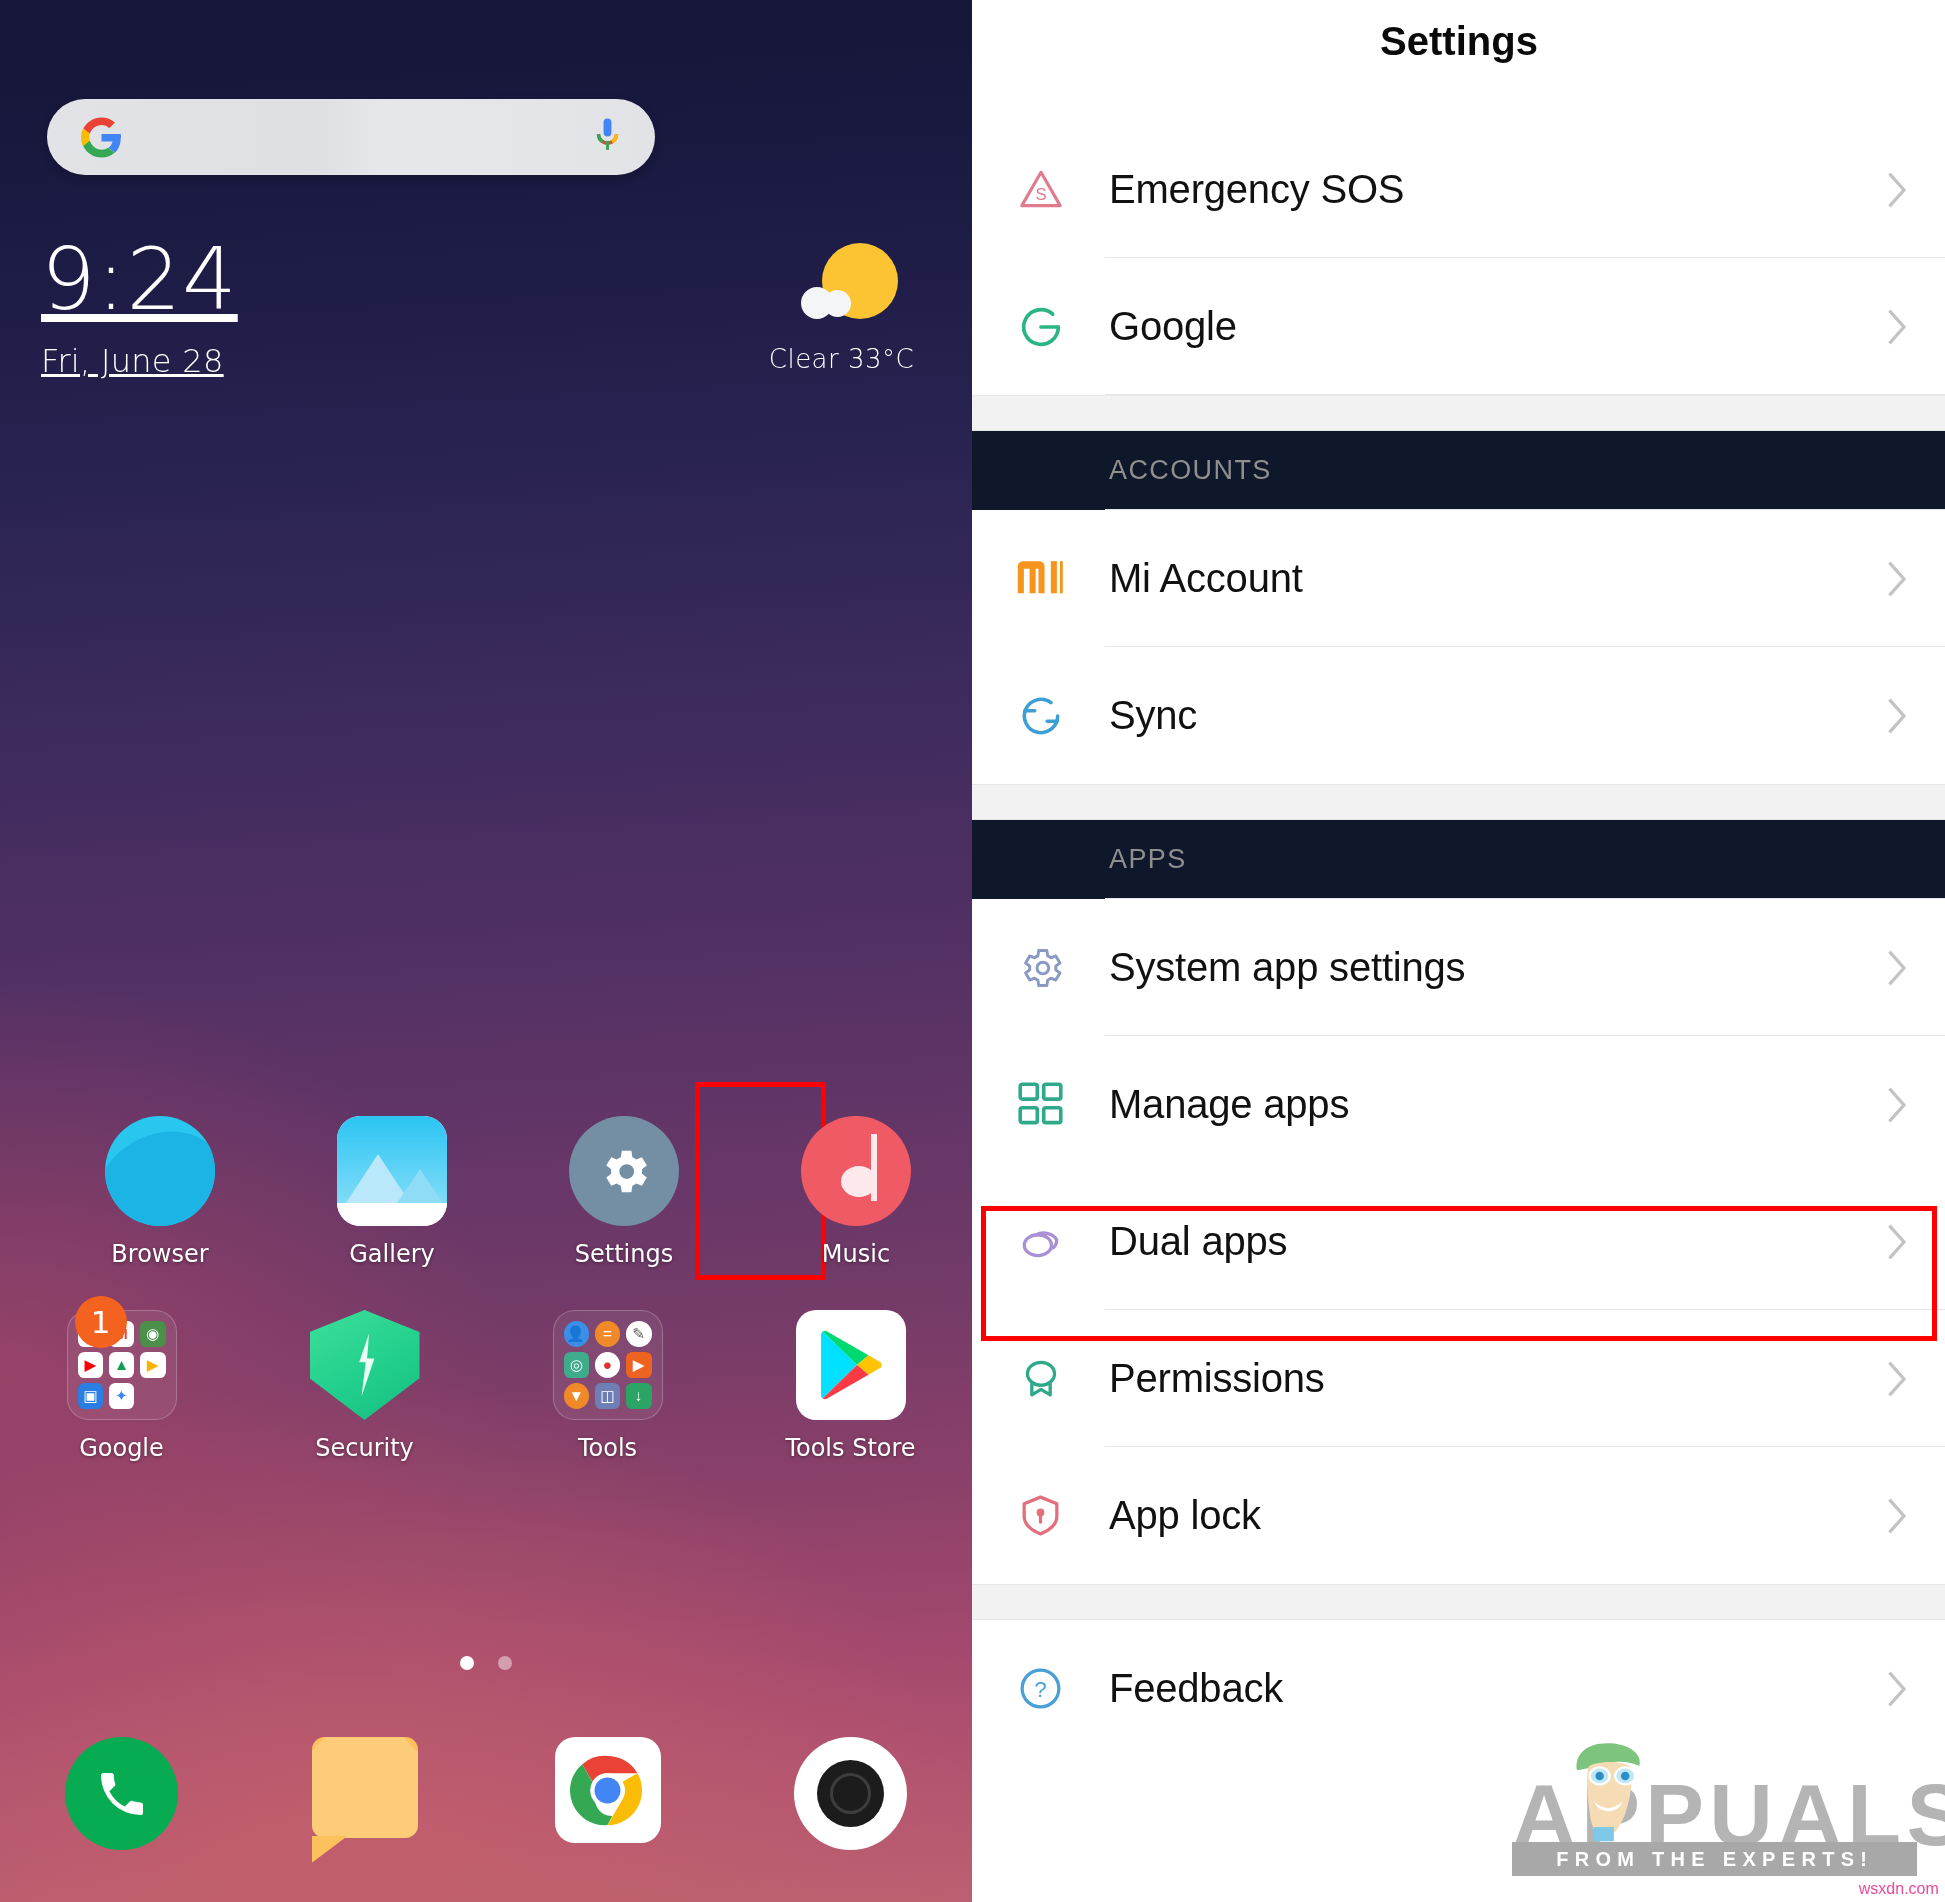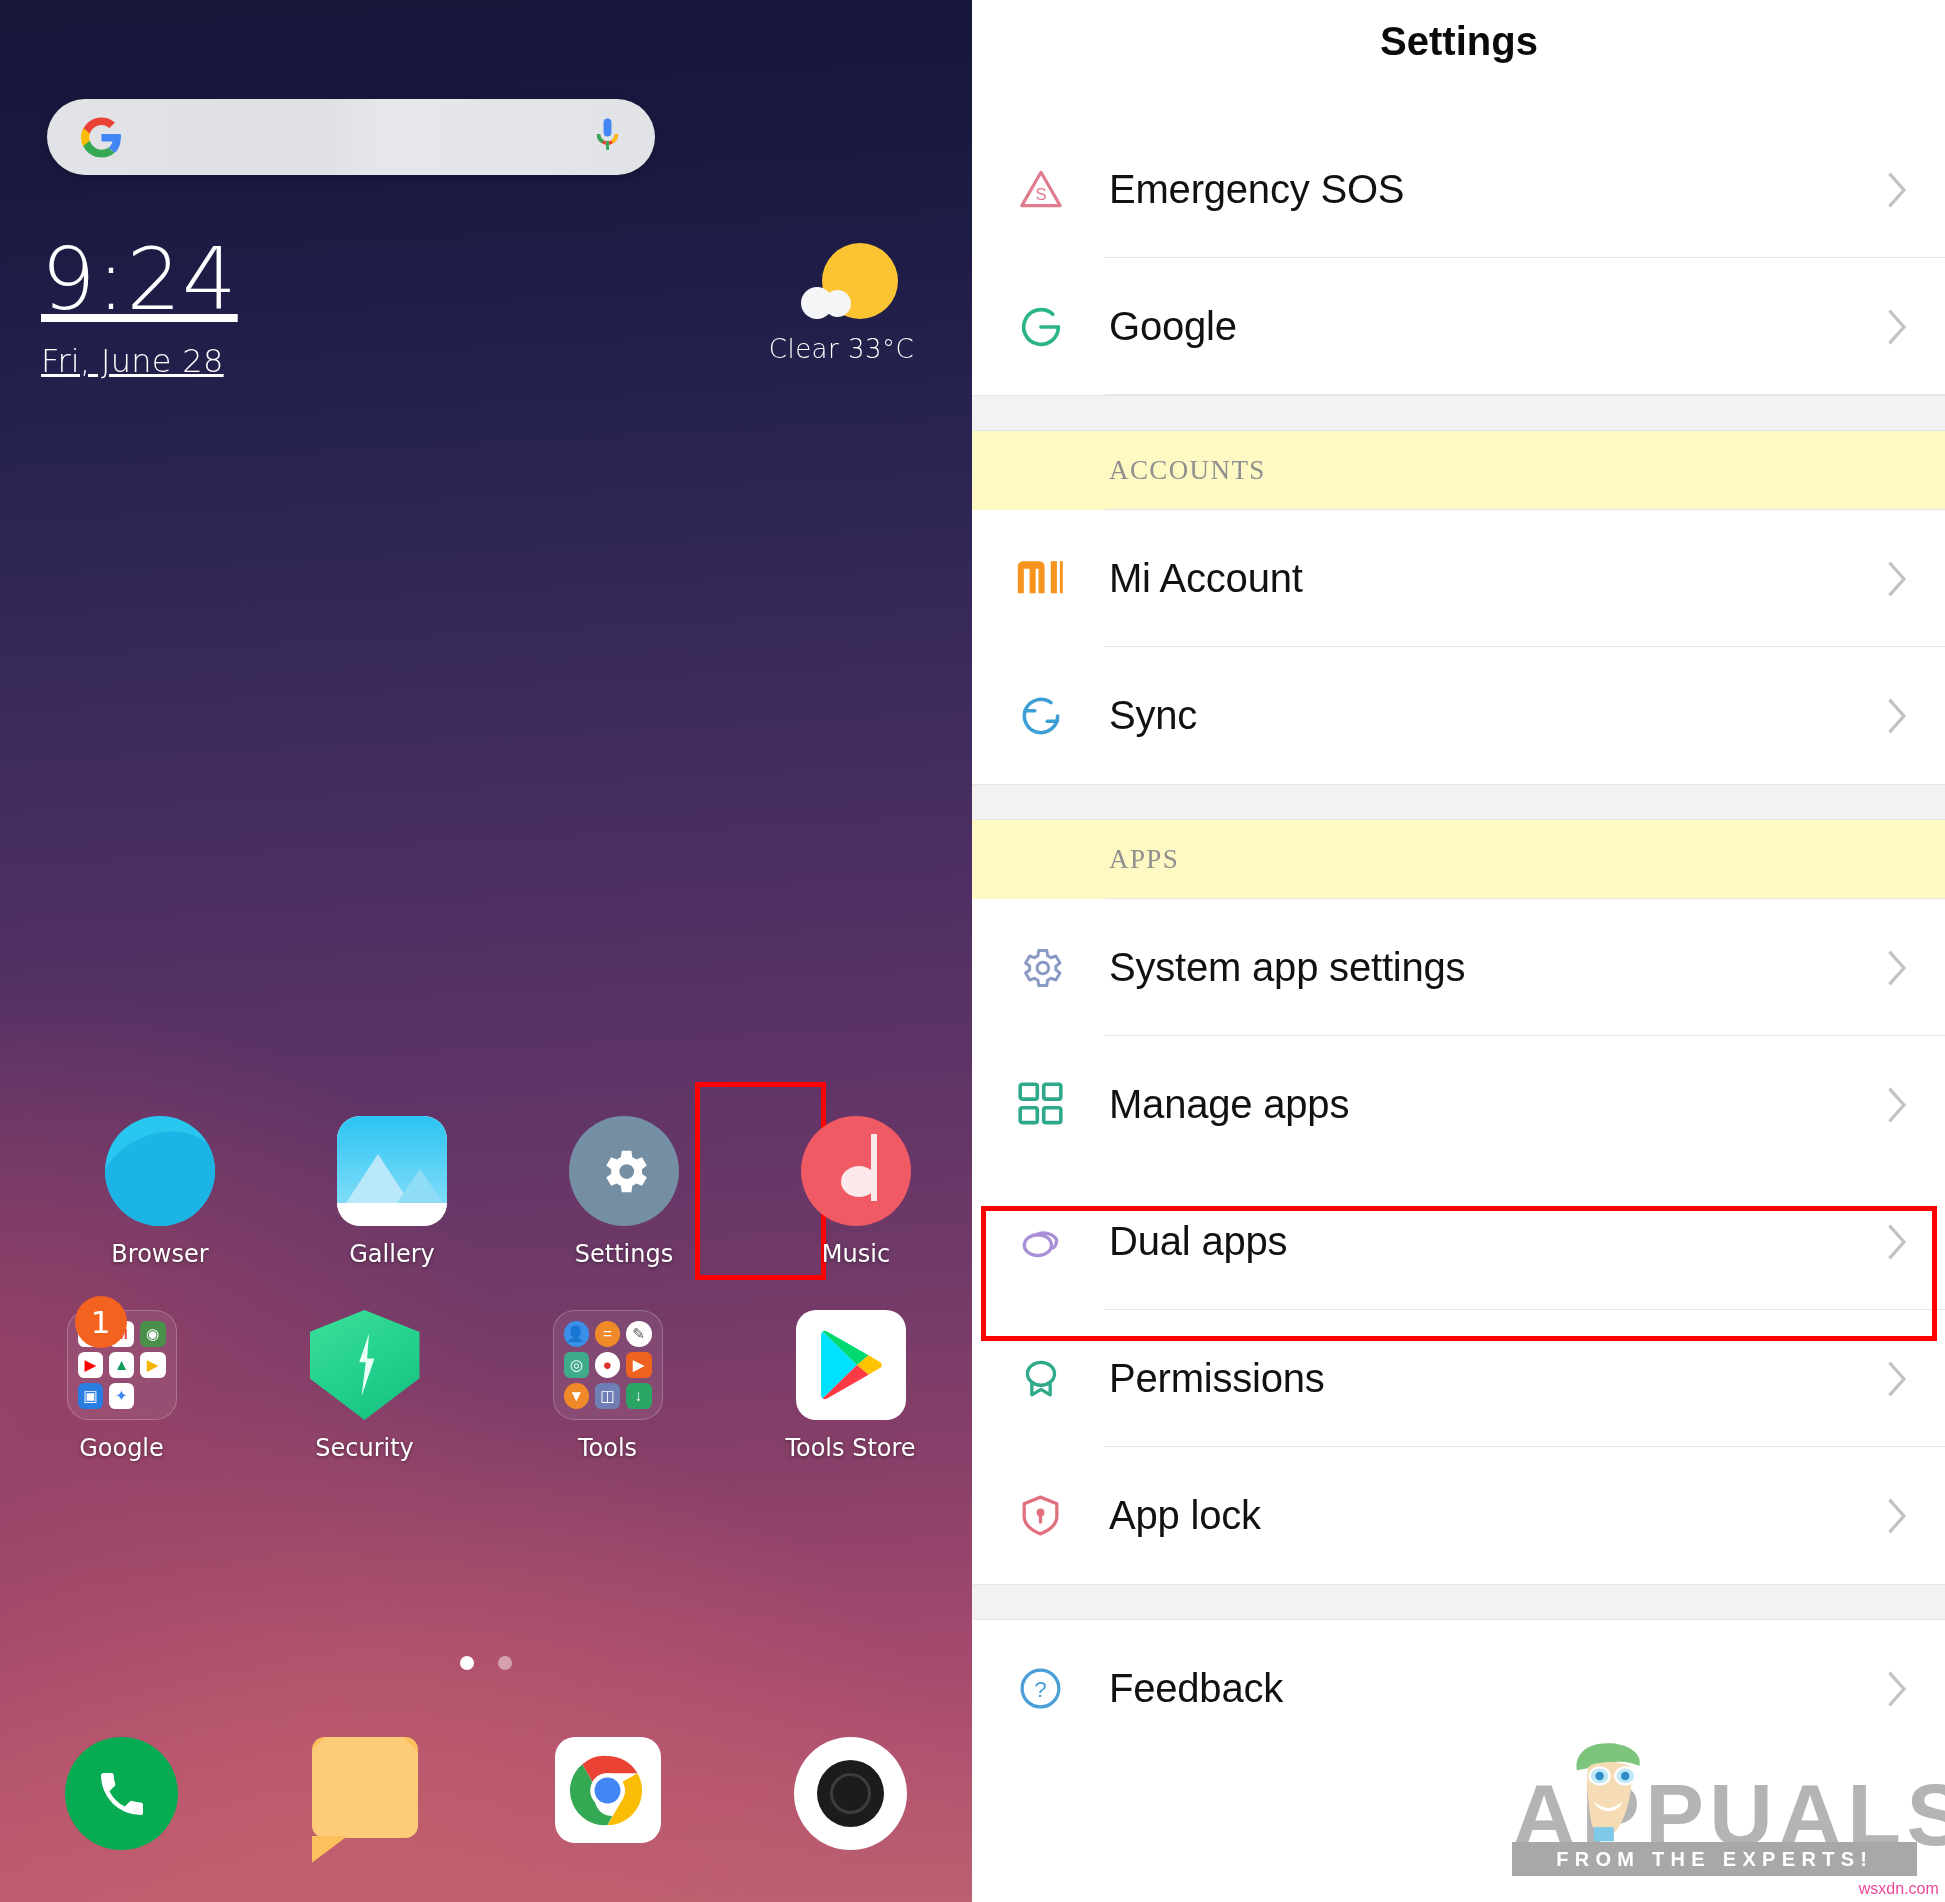--- a/index.html
+++ b/index.html
@@ -39,21 +39,21 @@
   .clock .d { font-size:32px; margin-top:20px; font-weight:300; letter-spacing:0.3px; }
 
   .weather { position:absolute; right:36px; top:243px; width:189px; text-align:center; }
   .wicon { position:relative; width:100%; height:86px; }
   .wsun  { position:absolute; right:38px; top:0; width:76px; height:76px; border-radius:50%;
            background:#fcc432; }
   .wcloud{ position:absolute; right:83px; top:40px; width:52px; height:36px; }
   .wcloud::before,.wcloud::after{ content:""; position:absolute; background:#f4f5f7; border-radius:50%; }
   .wcloud::before{ width:32px;height:32px; left:0; top:3.6px; }
   .wcloud::after { width:27px;height:27px; left:23.4px; top:7.2px; }
-  .wtxt { color:#fff; font-size:26px; margin-top:5px; letter-spacing:0.5px;
+  .wtxt { color:#fff; font-size:26px; margin-top:15px; letter-spacing:0.5px;
           font-family:"DejaVu Sans", sans-serif; font-weight:300; }
 
   
   .row { position:absolute; left:0; width:972px; display:flex; }
   .cell { width:243px; display:flex; flex-direction:column; align-items:center; position:relative; }
   .ibox { width:110px; height:110px; position:relative; }
   .ilabel { margin-top:14.4px; color:#fff; font-size:24px; text-shadow:0 0.9px 3.6px rgba(0,0,0,.45);
             font-family:"DejaVu Sans", sans-serif; font-weight:400; white-space:nowrap; }
 
   .hl-icon { position:absolute; left:187px; top:-34px; width:131px; height:198px;
@@ -133,21 +133,21 @@
   .s-row { display:flex; align-items:center; height:137px; background:#fff; position:relative; }
   .s-row .ico { width:137px; display:flex; align-items:center; justify-content:center; flex:0 0 137px; }
   .s-row .lbl { flex:1; font-size:40px; color:#111; letter-spacing:-0.2px; }
   .s-row .chev { width:99px; display:flex; align-items:center; justify-content:center;
                  color:#c0c0c0; flex:0 0 99px; }
   .s-row::after { content:""; position:absolute; left:133px; right:0; bottom:0; height:0.9px; background:#e6e6e6; }
   .s-row.nodiv::after { display:none; }
 
   .s-gap { height:36px; background:#f2f2f2; border-top:0.9px solid #e6e6e6; border-bottom:0.9px solid #e6e6e6; }
   .s-sec { height:79px; display:flex; align-items:center; padding-left:137px;
-           font-size:27px; color:#8f8f8f; letter-spacing:1.4px; background:#fef9c3; position:relative;font-family:Liberation Serif, serif; }
+           font-size:27px; color:#8f8f8f; letter-spacing:1.4px; background:#0f172a; position:relative; }
   .s-sec::after { content:""; position:absolute; left:133px; right:0; bottom:0; height:0.9px; background:#e6e6e6; }
 
   
   .s-clip { height:38px; overflow:hidden; position:relative; background:#fff; }
   .s-clip .inner { position:absolute; left:0; top:-99px; width:974px; display:flex;
                    align-items:center; height:137px; }
 
   .hl-row { position:absolute; left:9px; width:956px; border:5.4px solid #ff0000;
             pointer-events:none; }
 

